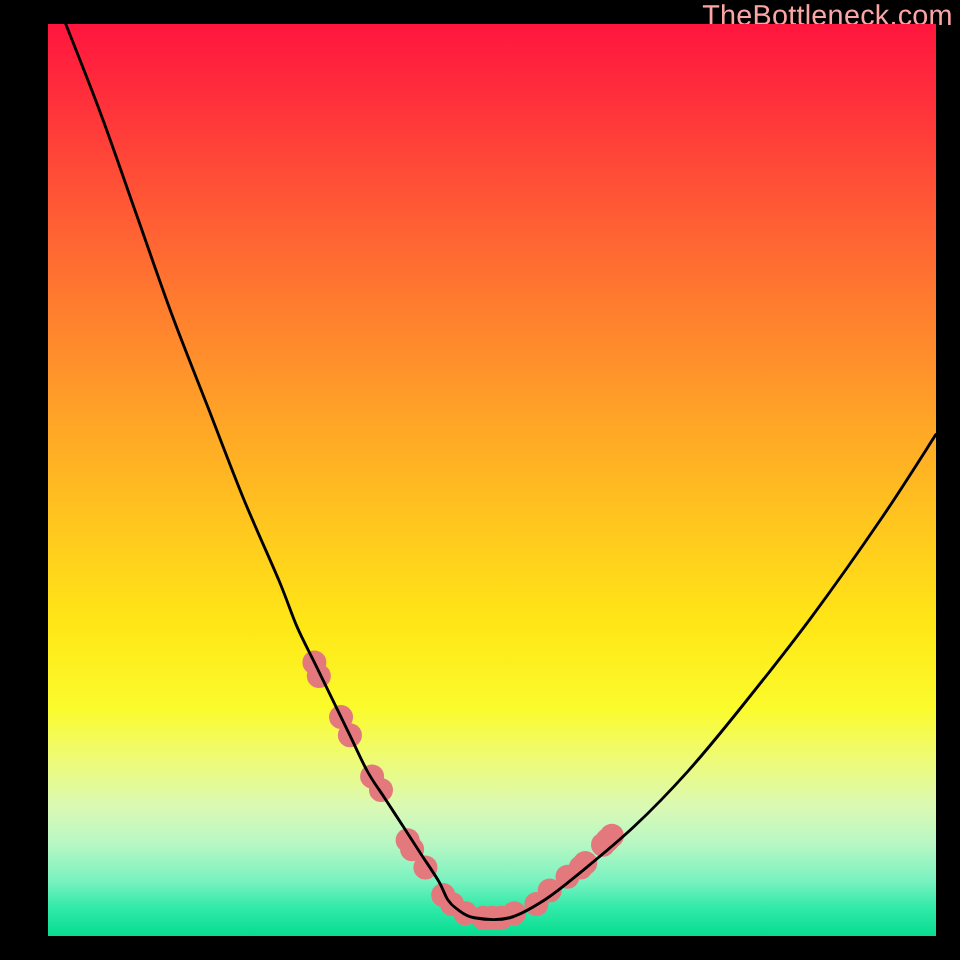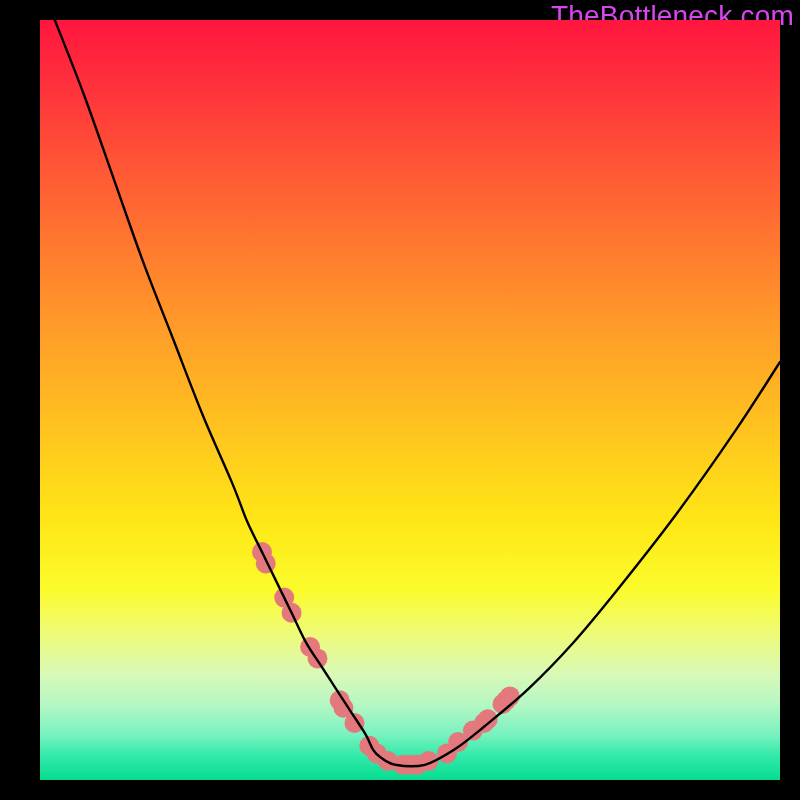--- a/index.html
+++ b/index.html
@@ -37,23 +37,23 @@
       #b6f7c4 90%,
       #78f2c0 94%,
       #2fe9a8 97%,
       #07dc90 100%
     );
   }
   .watermark {
     position: absolute;
     right: 6px;
     top: 0px;
-    font-size: 28px;
+    font-size: 24px;
     font-weight: 400;
-    color: #d946ef;
+    color: #fca5a5;
     letter-spacing: 0.2px;
   }
   svg.curve {
     position: absolute;
     left: 0;
     top: 0;
     width: 740px;
     height: 760px;
   }
 </style>

